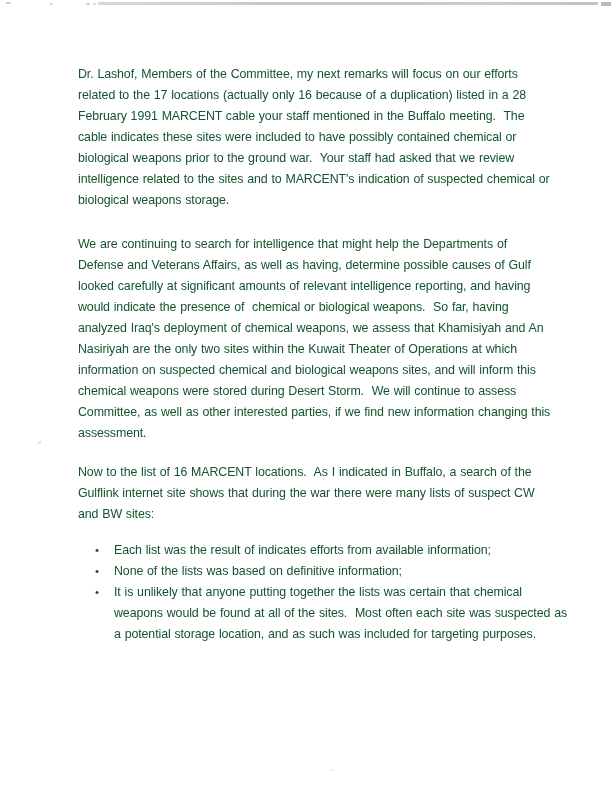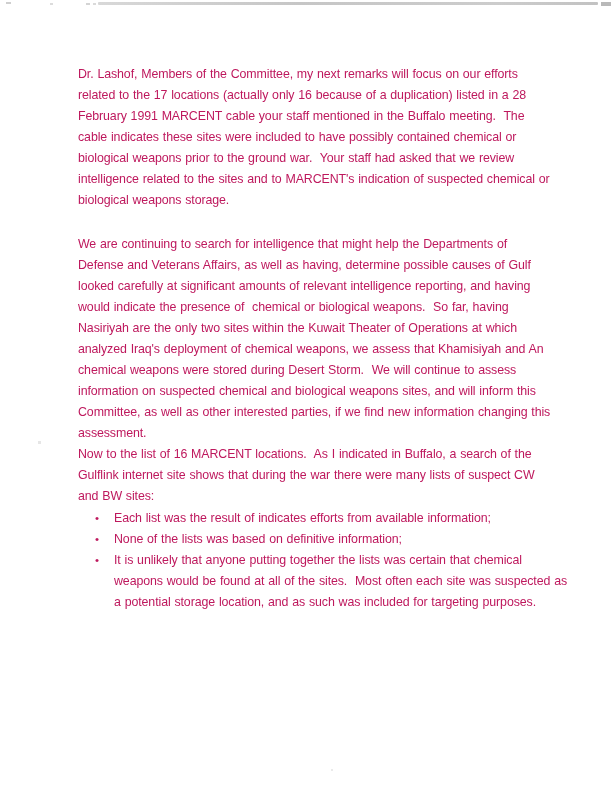--- a/index.html
+++ b/index.html
@@ -31,30 +31,30 @@
   .speck-d { left: 93px; top: 3px; width: 3px; height: 2px; background: #dadada; }
   .speck-e { left: 38px; top: 441px; width: 3px; height: 3px; background: #e6e6e6; }
   .speck-f { left: 331px; top: 769px; width: 2px; height: 2px; background: #eaeaea; }
 
   
   .doc {
     position: absolute;
     left: 78px;
     top: 64px;
     width: 496px;
-    color: #be185d;
+    color: #14532d;
     font-size: 12.4px;
     line-height: 21px;
     letter-spacing: -0.1px;
     word-spacing: 0.5px;
   }
   .line { white-space: pre; }
   .para-1 { margin-bottom: 23px; }
-  .para-2 { }
-  .para-3 { margin-bottom: 1px; }
+  .para-2 { margin-bottom: 18px; }
+  .para-3 { margin-bottom: 15px; }
   .bullet-item { display: flex; align-items: flex-start; }
   .bullet-marker {
     flex: 0 0 36px;
     box-sizing: border-box;
     padding-left: 17px;
     line-height: 21px;
     font-size: 11.5px;
   }
   .bullet-lines { flex: 1; }
 </style>
@@ -80,24 +80,24 @@
     <div class="line">biological weapons prior to the ground war.  Your staff had asked that we review</div>
     <div class="line">intelligence related to the sites and to MARCENT's indication of suspected chemical or</div>
     <div class="line">biological weapons storage.</div>
   </div>
 
   <div class="para para-2">
     <div class="line">We are continuing to search for intelligence that might help the Departments of</div>
     <div class="line">Defense and Veterans Affairs, as well as having, determine possible causes of Gulf</div>
     <div class="line">looked carefully at significant amounts of relevant intelligence reporting, and having</div>
     <div class="line">would indicate the presence of  chemical or biological weapons.  So far, having</div>
+    <div class="line">analyzed Iraq's deployment of chemical weapons, we assess that Khamisiyah and An</div>
     <div class="line">Nasiriyah are the only two sites within the Kuwait Theater of Operations at which</div>
-    <div class="line">analyzed Iraq's deployment of chemical weapons, we assess that Khamisiyah and An</div>
+    <div class="line">information on suspected chemical and biological weapons sites, and will inform this</div>
     <div class="line">chemical weapons were stored during Desert Storm.  We will continue to assess</div>
-    <div class="line">information on suspected chemical and biological weapons sites, and will inform this</div>
     <div class="line">Committee, as well as other interested parties, if we find new information changing this</div>
     <div class="line">assessment.</div>
   </div>
 
   <div class="para para-3">
     <div class="line">Now to the list of 16 MARCENT locations.  As I indicated in Buffalo, a search of the</div>
     <div class="line">Gulflink internet site shows that during the war there were many lists of suspect CW</div>
     <div class="line">and BW sites:</div>
   </div>
 

